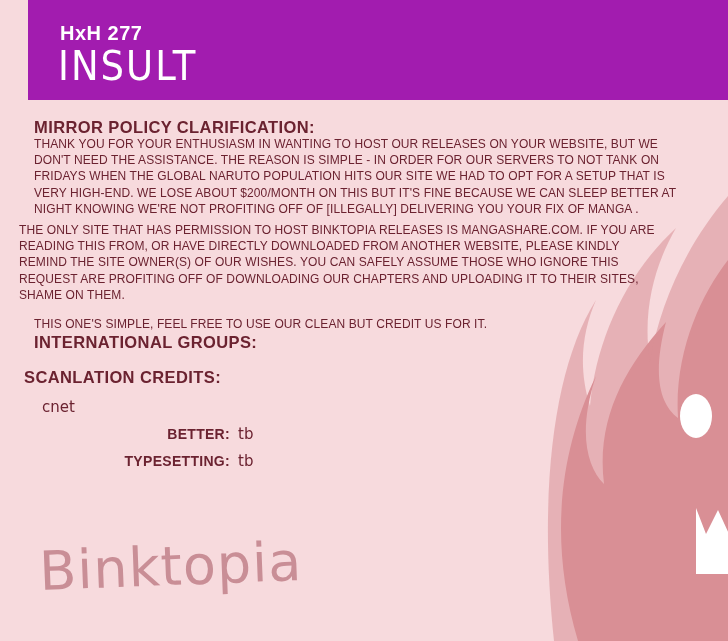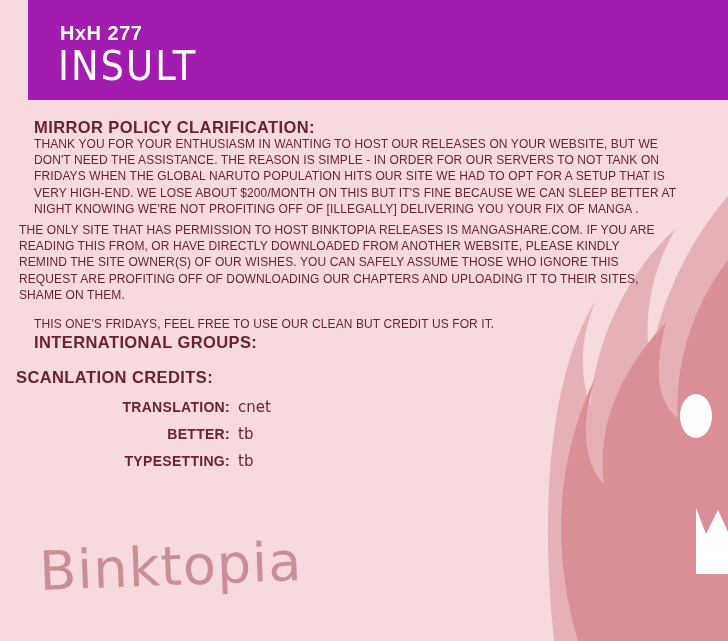--- a/index.html
+++ b/index.html
@@ -76,21 +76,21 @@
     color: #6b2230;
     font-size: 12px;
     line-height: 16.2px;
     letter-spacing: 0.1px;
   }
   #mirror-heading { left: 34px; top: 18px; }
   #mirror-para     { left: 34px; top: 36px; width: 642px; }
   #host-para       { left: 19px; top: 122px; width: 642px; }
   #intl-heading    { left: 34px; top: 198px; margin-top: 35px; }
   #intl-para       { left: 34px; top: 216px; width: 600px; }
-  #credits-heading { left: 16px; top: 268px; text-align: right; }
+  #credits-heading { left: 24px; top: 268px; text-align: right; }
 
   .credits {
     position: absolute;
     left: 34px;
     top: 298px;
     width: 420px;
   }
   .credit-row {
     display: flex;
     align-items: baseline;
@@ -141,27 +141,26 @@
       <path d="M268 408 l10 26 l12 -24 l12 26 l11 -26 l0 64 l-45 0 Z" fill="#ffffff"></path>
     </svg>
   </div>
 
   <div class="content">
     <div class="h1" id="mirror-heading">MIRROR POLICY CLARIFICATION:</div>
     <div class="para" id="mirror-para">THANK YOU FOR YOUR ENTHUSIASM IN WANTING TO HOST OUR RELEASES ON YOUR WEBSITE, BUT WE DON'T NEED THE ASSISTANCE. THE REASON IS SIMPLE - IN ORDER FOR OUR SERVERS TO NOT TANK ON FRIDAYS WHEN THE GLOBAL NARUTO POPULATION HITS OUR SITE WE HAD TO OPT FOR A SETUP THAT IS VERY HIGH-END. WE LOSE ABOUT $200/MONTH ON THIS BUT IT'S FINE BECAUSE WE CAN SLEEP BETTER AT NIGHT KNOWING WE'RE NOT PROFITING OFF OF [ILLEGALLY] DELIVERING YOU YOUR FIX OF MANGA .</div>
     <div class="para" id="host-para">THE ONLY SITE THAT HAS PERMISSION TO HOST BINKTOPIA RELEASES IS MANGASHARE.COM. IF YOU ARE READING THIS FROM, OR HAVE DIRECTLY DOWNLOADED FROM ANOTHER WEBSITE, PLEASE KINDLY REMIND THE SITE OWNER(S) OF OUR WISHES. YOU CAN SAFELY ASSUME THOSE WHO IGNORE THIS REQUEST ARE PROFITING OFF OF DOWNLOADING OUR CHAPTERS AND UPLOADING IT TO THEIR SITES, SHAME ON THEM.</div>
 
     <div class="h1" id="intl-heading">INTERNATIONAL GROUPS:</div>
-    <div class="para" id="intl-para">THIS ONE'S FRIDAYS, FEEL FREE TO USE OUR CLEAN BUT CREDIT US FOR IT.</div>
+    <div class="para" id="intl-para">THIS ONE'S SIMPLE, FEEL FREE TO USE OUR CLEAN BUT CREDIT US FOR IT.</div>
 
     <div class="h1" id="credits-heading">SCANLATION CREDITS:</div>
 
     <div class="credits">
       <div class="credit-row">
-        <div class="credit-label">TRANSLATION:</div>
         <div class="credit-value">cnet</div>
       </div>
       <div class="credit-row">
         <div class="credit-label">BETTER:</div>
         <div class="credit-value">tb</div>
       </div>
       <div class="credit-row">
         <div class="credit-label">TYPESETTING:</div>
         <div class="credit-value">tb</div>
       </div>

